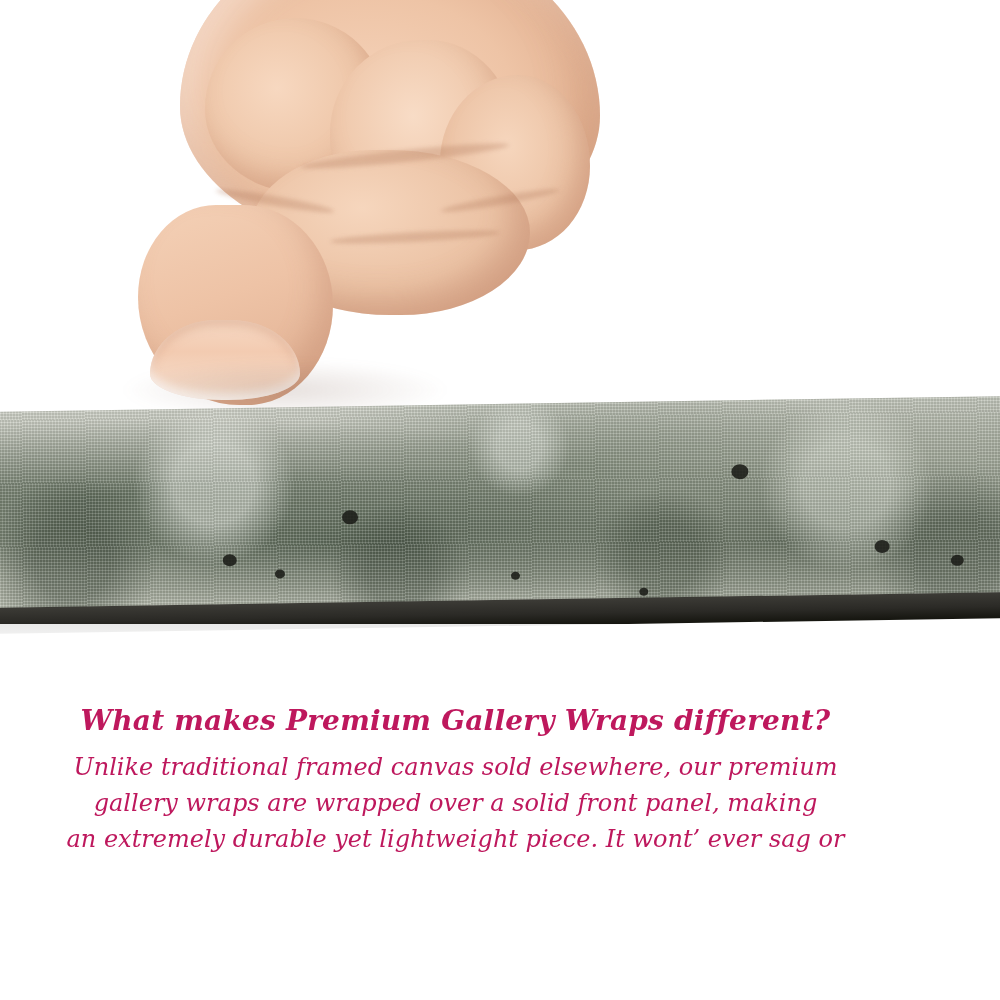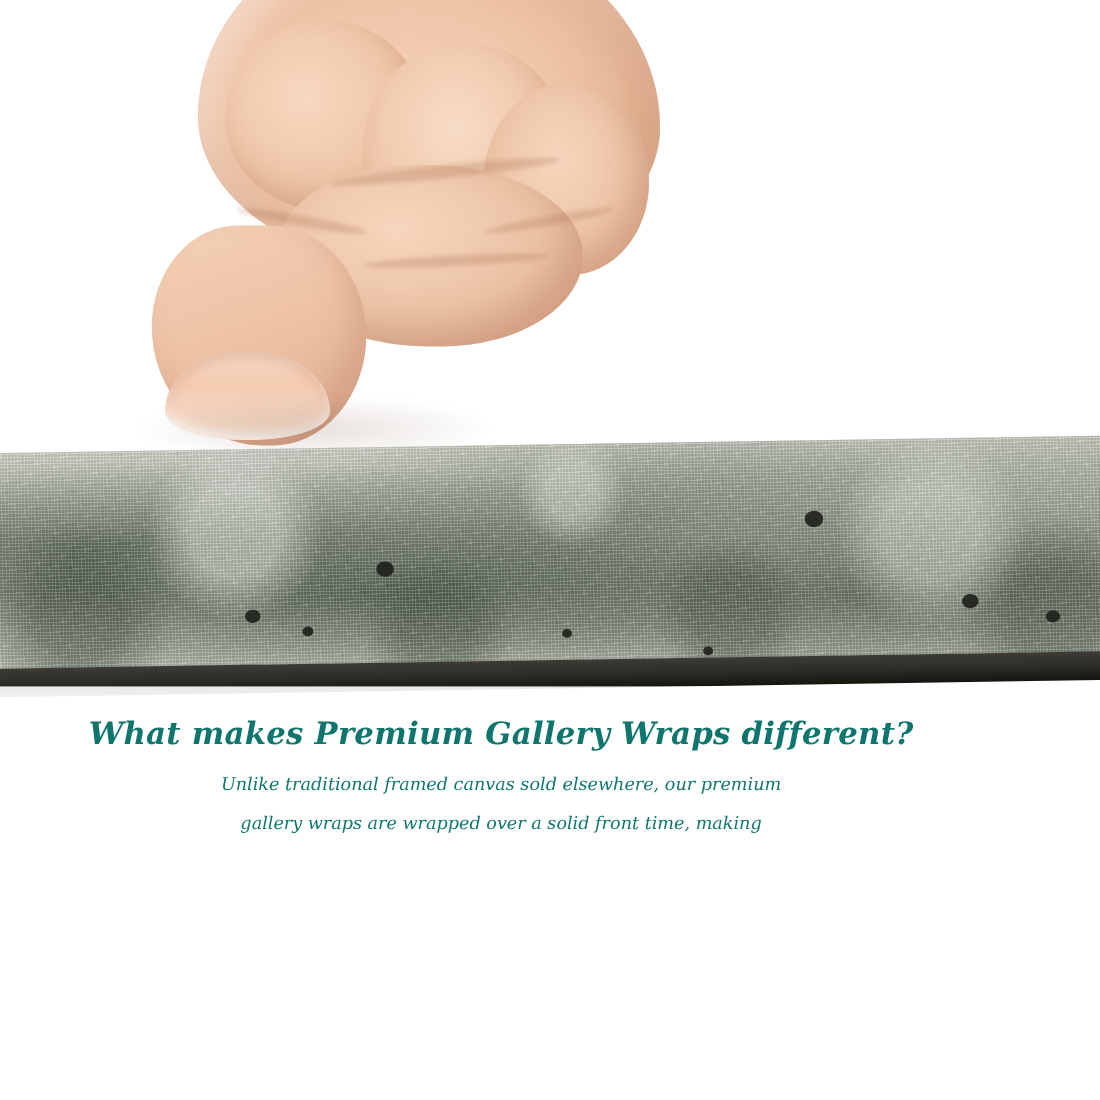--- a/index.html
+++ b/index.html
@@ -192,35 +192,35 @@
     top: 624px;
     width: 1000px;
     height: 40px;
     background: linear-gradient(180deg, rgba(255,255,255,0.9) 0%, #ffffff 70%);
   }
 
   
   .caption {
     position: absolute;
     left: 0;
-    top: 650px;
+    top: 704px;
     width: 911px;
     text-align: center;
-    color: #0f766e;
+    color: #be185d;
     font-family: "DejaVu Serif", serif;
     font-style: italic;
   }
   .caption-heading {
     font-size: 28px;
     font-weight: 700;
     letter-spacing: 0.2px;
     margin-bottom: 12px;
   }
   .caption-body-line {
-    font-size: 16px;
+    font-size: 24px;
     line-height: 36px;
     font-weight: 400;
   }
 </style>
 </head>
 <body>
 
 <div class="page">
 
   <div class="photo">
@@ -253,17 +253,18 @@
       <div class="spot" style="left:648px; top:186px; width:9px; height:8px;"></div>
     </div>
     <div class="canvas-side"></div>
     <div class="canvas-bottom-fade"></div>
   </div>
 
   <div class="caption">
     <div class="caption-heading">What makes Premium Gallery Wraps different?</div>
     <div class="caption-body">
       <div class="caption-body-line">Unlike traditional framed canvas sold elsewhere, our premium</div>
-      <div class="caption-body-line">gallery wraps are wrapped over a solid front time, making</div>
+      <div class="caption-body-line">gallery wraps are wrapped over a solid front panel, making</div>
+      <div class="caption-body-line">an extremely durable yet lightweight piece. It wont’ ever sag or</div>
     </div>
   </div>
 
 </div>
 
 </body></html>

